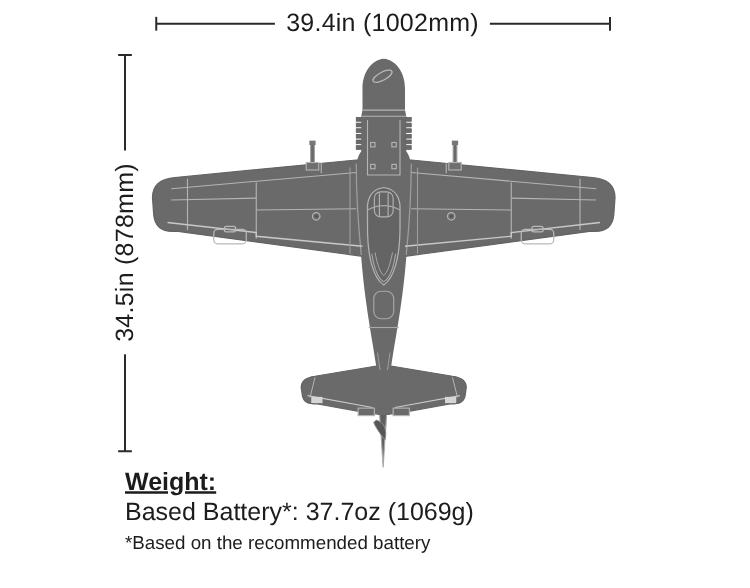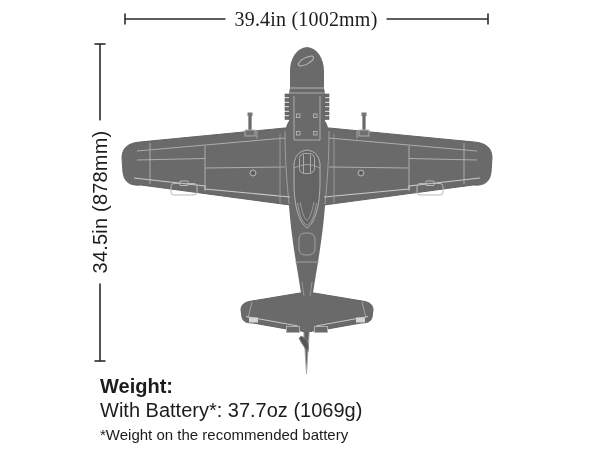--- a/index.html
+++ b/index.html
@@ -11,27 +11,27 @@
     --c-text:#1c1c1c;
   }
   html,body{margin:0;padding:0;}
   body{background:#ffffff;font-family:"Liberation Sans",sans-serif;}
   .stage{position:relative;width:600px;height:470px;background:#ffffff;overflow:hidden;}
   .stage svg{position:absolute;left:0;top:0;}
   .dim-label{
     position:absolute;background:#ffffff;color:var(--c-text);
     font-size:20px;letter-spacing:.2px;white-space:nowrap;line-height:1;
   }
-  .dim-label.h{left:306px;top:19px;transform:translate(-50%,-50%);padding:2px 9px;font-family:Liberation Serif, serif;}
+  .dim-label.h{left:306px;top:19px;transform:translate(-50%,-50%);padding:2px 9px;}
   .dim-label.v{left:100px;top:202px;transform:translate(-50%,-50%) rotate(-90deg);padding:2px 10px;}
   .weight{
     position:absolute;left:100px;top:375px;color:var(--c-text);
     font-size:20px;line-height:23.5px;
   }
-  .weight .title{font-weight:bold;}
+  .weight .title{font-weight:bold;text-decoration:underline;}
   .weight .foot{font-size:15px;line-height:17px;margin-top:4px;}
 </style>
 </head>
 <body>
 
 <div class="stage">
 
   <svg width="600" height="470" viewBox="0 0 600 470">
 
     <g stroke="#2a2a2a" stroke-width="1.6" fill="none">
@@ -156,17 +156,17 @@
       <use href="#stabDetails"></use>
       <use href="#stabDetails" transform="matrix(-1,0,0,1,614,0)"></use>
     </g>
   </svg>
 
   <div class="dim-label h">39.4in (1002mm)</div>
   <div class="dim-label v">34.5in (878mm)</div>
 
   <div class="weight">
     <div class="title">Weight:</div>
-    <div>With Battery*: 37.7oz (1069g)</div>
-    <div class="foot">*Weight on the recommended battery</div>
+    <div>Based Battery*: 37.7oz (1069g)</div>
+    <div class="foot">*Based on the recommended battery</div>
   </div>
 
 </div>
 
 </body></html>

